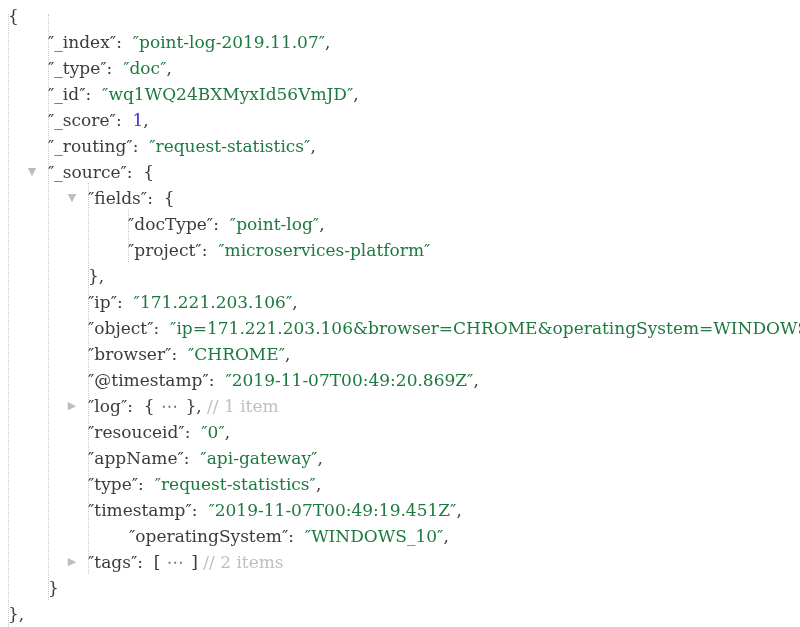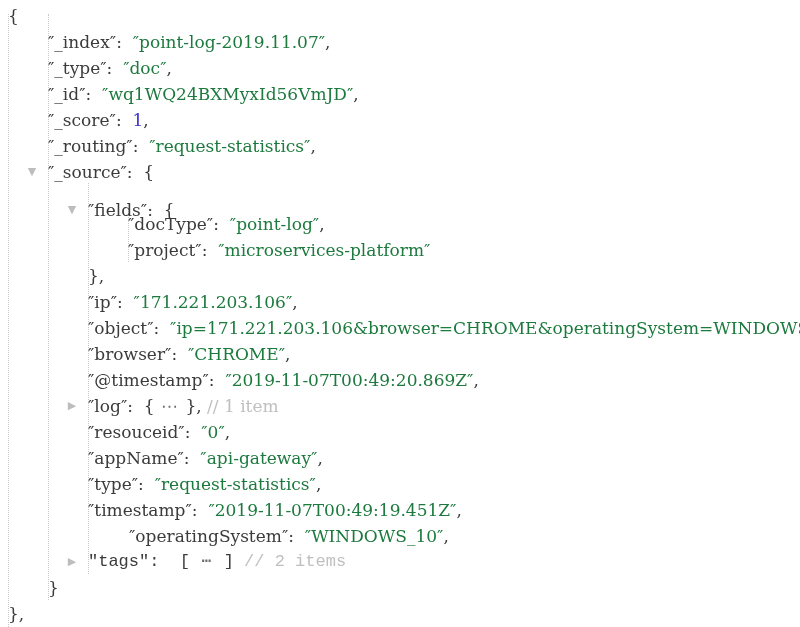--- a/index.html
+++ b/index.html
@@ -86,31 +86,31 @@
       <div class="guide" style="left: 128px; top: 209px; height: 53px; bottom: auto;"></div>
     </div>
   <div id="lines-layer">
       <div class="json-line" style="position: absolute; left: 0px; top: 3px; right: 0px;"><span class="line-content" style="left: 8px;"><span class="p">{</span></span></div>
       <div class="json-line" style="position: absolute; left: 0px; top: 29px; right: 10px;"><span class="line-content" style="left: 48px;"><span class="k">″_index″</span><span class="p">:</span><span class="p">  </span><span class="s">″point-log-2019.11.07″</span><span class="p">,</span></span></div>
       <div class="json-line" style="position: absolute; left: 0px; top: 55px; right: 0px;"><span class="line-content" style="left: 48px;"><span class="k">″_type″</span><span class="p">:</span><span class="p">  </span><span class="s">″doc″</span><span class="p">,</span></span></div>
       <div class="json-line" style="position: absolute; left: 0px; top: 81px; right: 0px;"><span class="line-content" style="left: 48px;"><span class="k">″_id″</span><span class="p">:</span><span class="p">  </span><span class="s">″wq1WQ24BXMyxId56VmJD″</span><span class="p">,</span></span></div>
       <div class="json-line" style="position: absolute; left: 0px; top: 107px; right: 0px;"><span class="line-content" style="left: 48px;"><span class="k">″_score″</span><span class="p">:</span><span class="p">  </span><span class="n">1</span><span class="p">,</span></span></div>
       <div class="json-line" style="position: absolute; left: 0px; top: 133px; right: 0px;"><span class="line-content" style="left: 48px;"><span class="k">″_routing″</span><span class="p">:</span><span class="p">  </span><span class="s">″request-statistics″</span><span class="p">,</span></span></div>
       <div class="json-line" style="position: absolute; left: 0px; top: 159px; right: 0px; padding-left: 16px;"><span class="twisty open" style="left: 26px;"></span><span class="line-content" style="left: 48px;"><span class="k">″_source″</span><span class="p">:</span><span class="p">  {</span></span></div>
-      <div class="json-line" style="position: absolute; left: 0px; top: 185px; right: 0px; margin-top: 12px;"><span class="twisty open" style="left: 66px;"></span><span class="line-content" style="left: 88px;"><span class="k">″fields″</span><span class="p">:</span><span class="p">  {</span></span></div>
+      <div class="json-line" style="position: absolute; left: 0px; top: 185px; right: 0px;"><span class="twisty open" style="left: 66px;"></span><span class="line-content" style="left: 88px;"><span class="k">″fields″</span><span class="p">:</span><span class="p">  {</span></span></div>
       <div class="json-line" style="position: absolute; left: 0px; top: 211px; right: 0px;"><span class="line-content" style="left: 128px;"><span class="k">″docType″</span><span class="p">:</span><span class="p">  </span><span class="s">″point-log″</span><span class="p">,</span></span></div>
       <div class="json-line" style="position: absolute; left: 0px; top: 237px; right: 0px;"><span class="line-content" style="left: 128px;"><span class="k">″project″</span><span class="p">:</span><span class="p">  </span><span class="s">″microservices-platform″</span></span></div>
       <div class="json-line" style="position: absolute; left: 0px; top: 263px; right: 0px;"><span class="line-content" style="left: 88px;"><span class="p">},</span></span></div>
       <div class="json-line" style="position: absolute; left: 0px; top: 289px; right: 0px;"><span class="line-content" style="left: 88px;"><span class="k">″ip″</span><span class="p">:</span><span class="p">  </span><span class="s">″171.221.203.106″</span><span class="p">,</span></span></div>
       <div class="json-line" style="position: absolute; left: 0px; top: 315px; right: 0px;"><span class="line-content" style="left: 88px;"><span class="k">″object″</span><span class="p">:</span><span class="p">  </span><span class="s">″ip=171.221.203.106&amp;browser=CHROME&amp;operatingSystem=WINDOWS_10″</span></span></div>
       <div class="json-line" style="position: absolute; left: 0px; top: 341px; right: 8px;"><span class="line-content" style="left: 88px;"><span class="k">″browser″</span><span class="p">:</span><span class="p">  </span><span class="s">″CHROME″</span><span class="p">,</span></span></div>
       <div class="json-line" style="position: absolute; left: 0px; top: 367px; right: 0px;"><span class="line-content" style="left: 88px;"><span class="k">″@timestamp″</span><span class="p">:</span><span class="p">  </span><span class="s">″2019-11-07T00:49:20.869Z″</span><span class="p">,</span></span></div>
       <div class="json-line" style="position: absolute; left: 0px; top: 393px; right: 0px;"><span class="twisty closed" style="left: 66px;"></span><span class="line-content" style="left: 88px;"><span class="k">″log″</span><span class="p">:</span><span class="p">  {</span><span class="el"> ⋯ </span><span class="p">},</span><span class="cm"> // 1 item</span></span></div>
       <div class="json-line" style="position: absolute; left: 0px; top: 419px; right: 0px;"><span class="line-content" style="left: 88px;"><span class="k">″resouceid″</span><span class="p">:</span><span class="p">  </span><span class="s">″0″</span><span class="p">,</span></span></div>
       <div class="json-line" style="position: absolute; left: 0px; top: 445px; right: 0px;"><span class="line-content" style="left: 88px;"><span class="k">″appName″</span><span class="p">:</span><span class="p">  </span><span class="s">″api-gateway″</span><span class="p">,</span></span></div>
       <div class="json-line" style="position: absolute; left: 0px; top: 471px; right: 0px;"><span class="line-content" style="left: 88px;"><span class="k">″type″</span><span class="p">:</span><span class="p">  </span><span class="s">″request-statistics″</span><span class="p">,</span></span></div>
       <div class="json-line" style="position: absolute; left: 0px; top: 497px; right: 0px;"><span class="line-content" style="left: 88px;"><span class="k">″timestamp″</span><span class="p">:</span><span class="p">  </span><span class="s">″2019-11-07T00:49:19.451Z″</span><span class="p">,</span></span></div>
       <div class="json-line" style="position: absolute; left: 0px; top: 523px; right: 0px; margin-left: 41px;"><span class="line-content" style="left: 88px;"><span class="k">″operatingSystem″</span><span class="p">:</span><span class="p">  </span><span class="s">″WINDOWS_10″</span><span class="p">,</span></span></div>
-      <div class="json-line" style="position: absolute; left: 0px; top: 549px; right: 0px; font-family: Liberation Mono, monospace;"><span class="twisty closed" style="left: 66px;"></span><span class="line-content" style="left: 88px;"><span class="k">″tags″</span><span class="p">:</span><span class="p">  [</span><span class="el"> ⋯ </span><span class="p">]</span><span class="cm"> // 2 items</span></span></div>
+      <div class="json-line" style="position: absolute; left: 0px; top: 549px; right: 0px;"><span class="twisty closed" style="left: 66px;"></span><span class="line-content" style="left: 88px;"><span class="k">″tags″</span><span class="p">:</span><span class="p">  [</span><span class="el"> ⋯ </span><span class="p">]</span><span class="cm"> // 2 items</span></span></div>
       <div class="json-line" style="position: absolute; left: 0px; top: 575px; right: 0px;"><span class="line-content" style="left: 48px;"><span class="p">}</span></span></div>
       <div class="json-line" style="position: absolute; left: 0px; top: 601px; right: 0px;"><span class="line-content" style="left: 8px;"><span class="p">},</span></span></div>
     </div>
 </div>
 
 </body></html>

